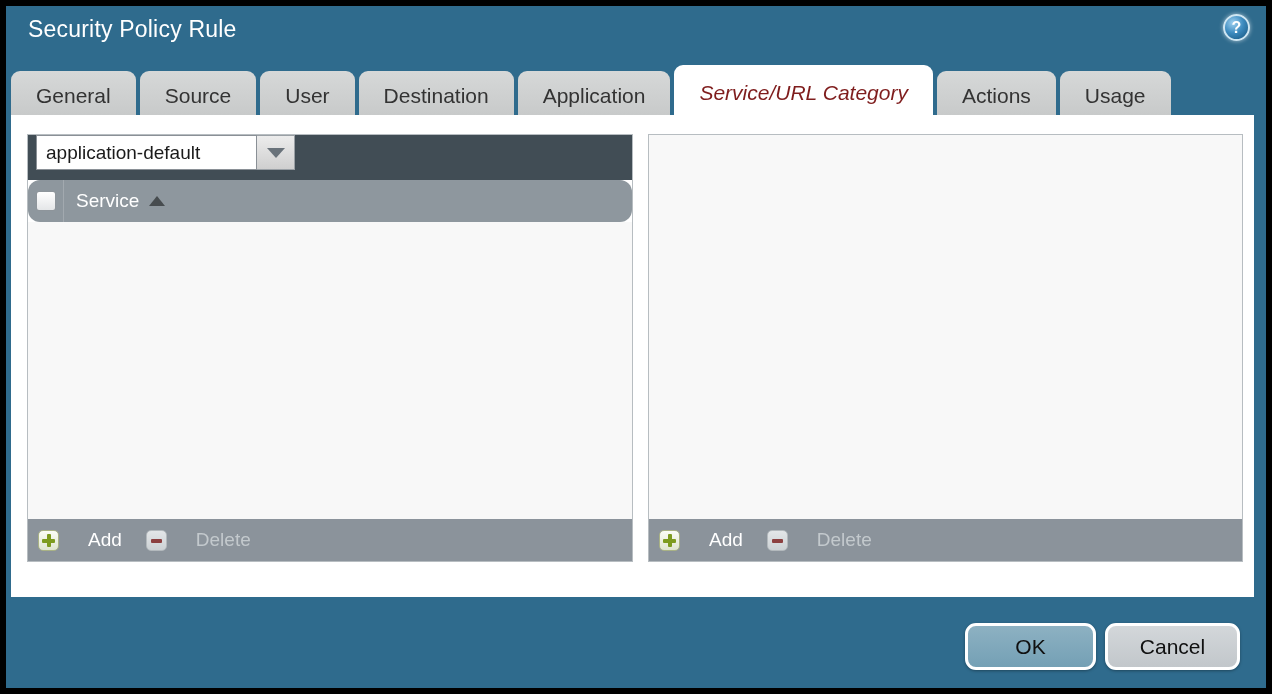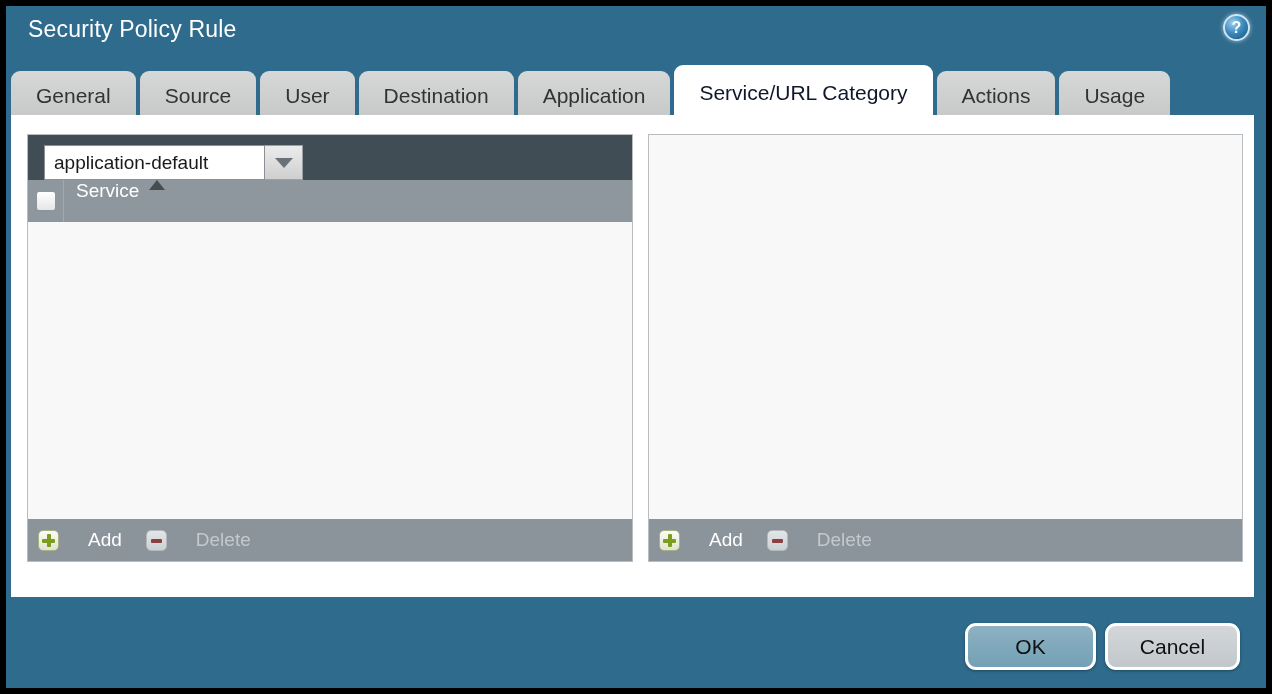--- a/index.html
+++ b/index.html
@@ -32,46 +32,46 @@
     display:flex; gap:4px; align-items:flex-end;
   }
   .tab {
     height:50px; padding:0 25px;
     display:flex; align-items:center; justify-content:center;
     background:linear-gradient(#d6d8d8, #c6c8c8);
     border-radius:9px 9px 0 0;
     color:#333; font-size:21px; cursor:pointer; white-space:nowrap;
   }
   .tab.active {
-    height:56px; background:#fff; color:#0f172a;
-    position:relative; z-index:3;
+    height:56px; background:#fff; color:#7f1d1d;
+    position:relative; z-index:3;font-style:italic;
   }
 
   
   .content {
     position:absolute; left:5px; top:109px; width:1243px; height:482px;
     background:#fff; z-index:2;
   }
 
   
   .panel {
     position:absolute; top:19px; height:428px;
     border:1px solid #b7bdc1;
     display:flex; flex-direction:column;
   }
   .panel-service { left:16px;  width:606px; }
   .panel-url     { left:637px; width:595px; }
 
   .panel-header {
     height:45px; background:#414d55; flex:0 0 45px;
-    display:flex; align-items:flex-end; padding:0 16px;
+    display:flex; align-items:flex-start; padding:0 8px;
   }
   .panel-colhead {
     height:42px; background:#8e979e; flex:0 0 42px;
-    display:flex; color:#fff; font-size:19px;
+    display:flex; align-items:center; color:#fff; font-size:19px;border-radius:12px;
   }
   .panel-body { flex:1 1 auto; background:#f8f8f8; overflow:hidden; }
   .panel-footer {
     height:42px; background:#8b939b; flex:0 0 42px;
     display:flex; align-items:center; padding:0 10px;
   }
 
   
   .cb-cell {
     width:36px; align-self:stretch; flex:0 0 36px;

